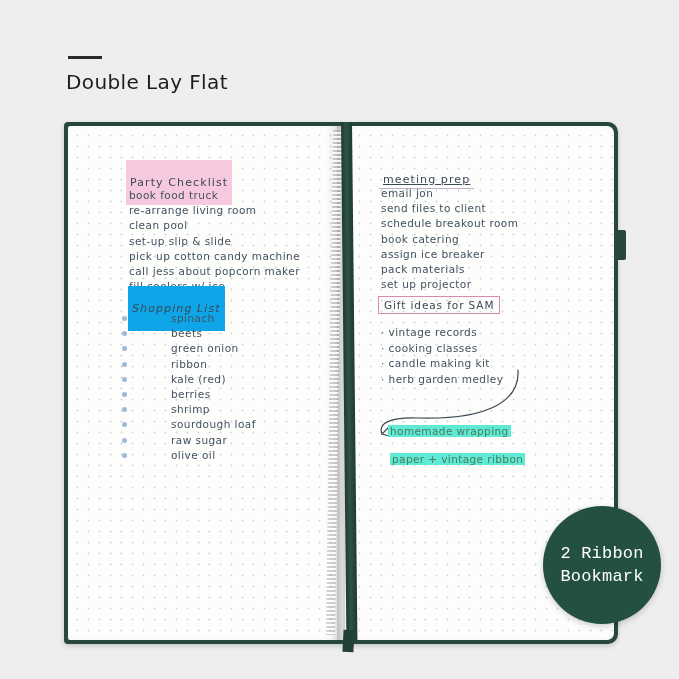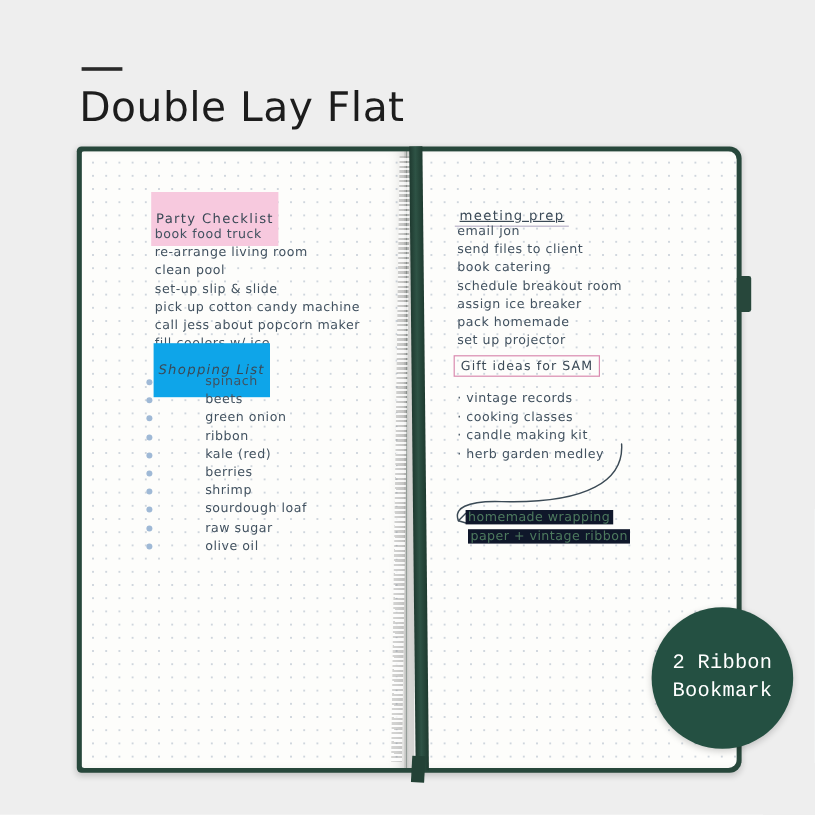--- a/index.html
+++ b/index.html
@@ -26,21 +26,21 @@
     left: 68px;
     top: 56px;
     width: 34px;
     height: 3px;
     background: #2a2a2a;
   }
   .title {
     position: absolute;
     left: 66px;
     top: 70px;
-    font-size: 34px;
+    font-size: 20px;
     letter-spacing: 0.4px;
     color: #1d1d1d;
     font-weight: 400;
     font-family: "DejaVu Sans", sans-serif;
   }
 
   
   .notebook {
     position: absolute;
     left: 64px;
@@ -189,21 +189,21 @@
   .arrow-svg {
     position: absolute;
     left: 370px;
     top: 368px;
     width: 160px;
     height: 80px;
     overflow: visible;
   }
 
   .hl-yellow {
-    background: #0f172a;
+    background: #5eead4;
     padding: 0 2px;
   }
   .note-green {
     color: #4d7a5e;
     font-size: 10.5px;
     letter-spacing: 0.4px;
   }
 
   
   .badge {
@@ -298,45 +298,45 @@
       <span class="dot"></span>
       <span class="hline">olive oil</span>
     </div>
   </div>
 
   <div class="hw heading underline-pencil" style="left:379px; top:157px;">meeting prep</div>
 
   <div class="hw hline" style="left:381px; top:186px;">
     <div>email jon</div>
     <div>send files to client</div>
+    <div>schedule breakout room</div>
     <div>book catering</div>
-    <div>schedule breakout room</div>
     <div>assign ice breaker</div>
-    <div>pack homemade</div>
+    <div>pack materials</div>
     <div>set up projector</div>
   </div>
 
   <div class="hw boxed" style="left:378px; top:296px;">Gift ideas for SAM</div>
 
   <div class="hw" style="left:381px; top:326px;">
     <div class="dash-row">· <span>vintage records</span></div>
     <div class="dash-row">· <span>cooking classes</span></div>
     <div class="dash-row">· <span>candle making kit</span></div>
     <div class="dash-row">· <span>herb garden medley</span></div>
   </div>
 
   <svg class="arrow-svg" viewBox="0 0 160 80">
     <path d="M148,2 C150,32 120,52 48,50 C18,49 8,56 12,66" fill="none" stroke="#3b4a55" stroke-width="1.2" stroke-linecap="round"></path>
     <path d="M12,66 L18,60 M12,66 L19,68" fill="none" stroke="#3b4a55" stroke-width="1.2" stroke-linecap="round"></path>
   </svg>
 
   <div class="hw note-green" style="left:388px; top:425px;">
     <span class="hl-yellow">homemade wrapping</span>
   </div>
-  <div class="hw note-green" style="left:390px; top:441px;">
+  <div class="hw note-green" style="left:390px; top:453px;">
     <span class="hl-yellow">paper + vintage ribbon</span>
   </div>
 
   <div class="ribbon-light"></div>
   <div class="ribbon-dark"></div>
   <div class="ribbon-dark-tail"></div>
 
   <div class="badge">
     <span>2 Ribbon</span>
     <span>Bookmark</span>

